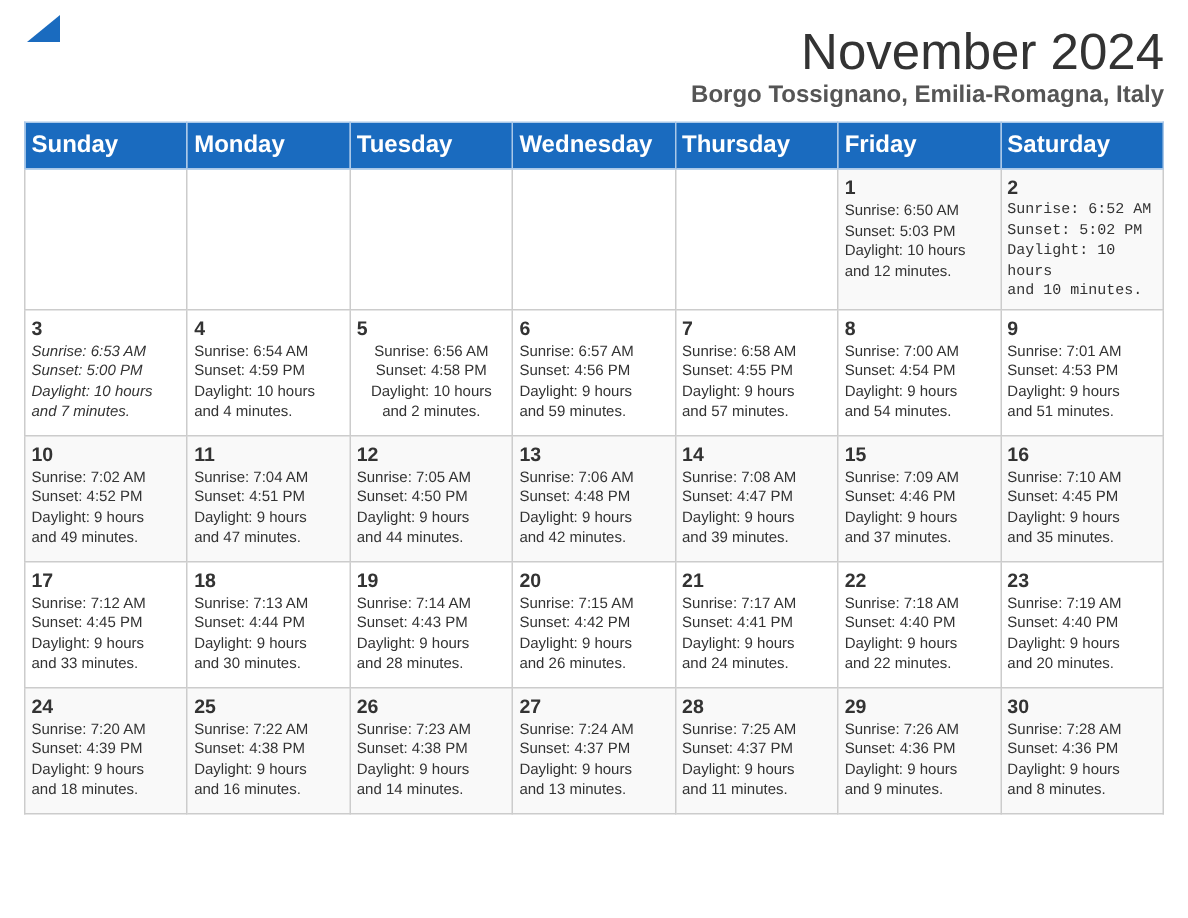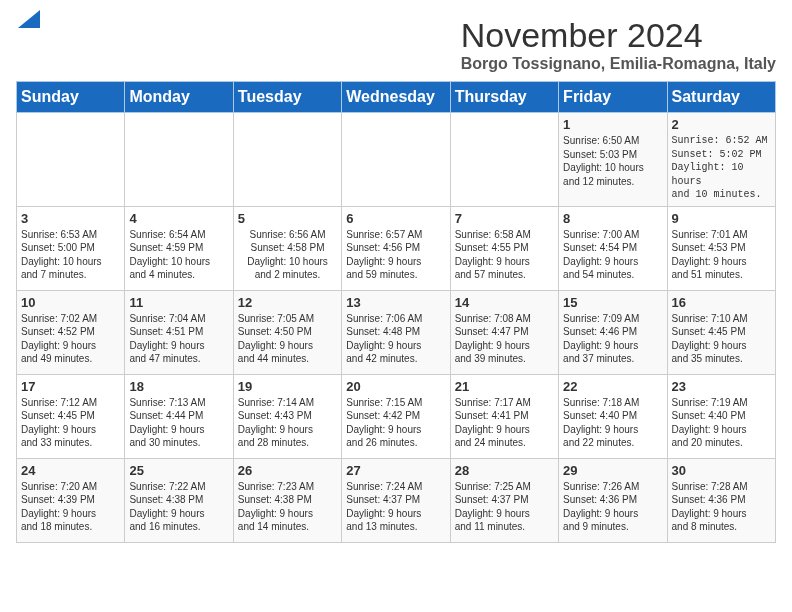--- a/index.html
+++ b/index.html
@@ -23,21 +23,21 @@
     }
     .logo-text {
       font-size: 22px;
       font-weight: bold;
       color: #333;
       line-height: 1;
     }
     .logo-text span.general { color: #333; }
     .logo-text span.blue { color: #1a6bbf; }
     .title-area {
-      text-align: left;
+      text-align: right;
     }
     .month-title {
       font-size: 34px;
       color: #333;
       font-weight: normal;
     }
     .location-title {
       font-size: 16px;
       color: #555;
       font-weight: bold;
@@ -132,21 +132,21 @@
           <span class="day-number">2</span>
           <div class="day-info" style="white-space: pre-line; font-family: Liberation Mono, monospace;">Sunrise: 6:52 AM
 Sunset: 5:02 PM
 Daylight: 10 hours
 and 10 minutes.</div>
         </td>
       </tr>
       <tr>
         <td>
           <span class="day-number">3</span>
-          <div class="day-info" style="white-space: pre-line;">Sunrise: 6:53 AM
+          <div class="day-info" style="white-space: pre-line; font-style: italic;">Sunrise: 6:53 AM
 Sunset: 5:00 PM
 Daylight: 10 hours
 and 7 minutes.</div>
         </td>
         <td>
           <span class="day-number">4</span>
           <div class="day-info" style="white-space: pre-line;">Sunrise: 6:54 AM
 Sunset: 4:59 PM
 Daylight: 10 hours
 and 4 minutes.</div>

